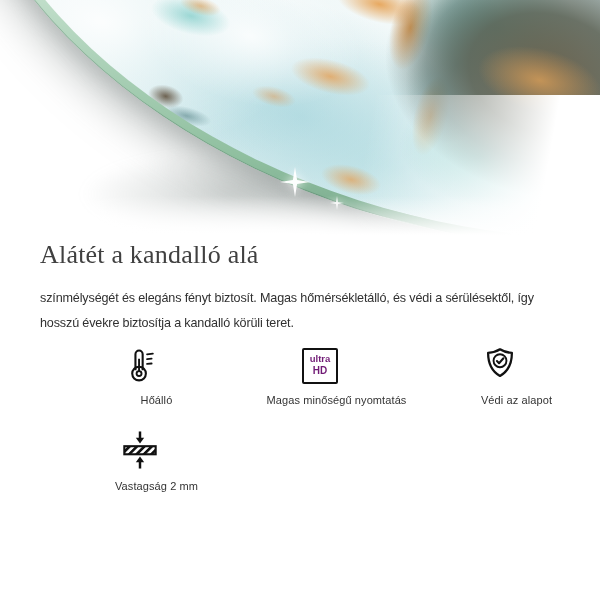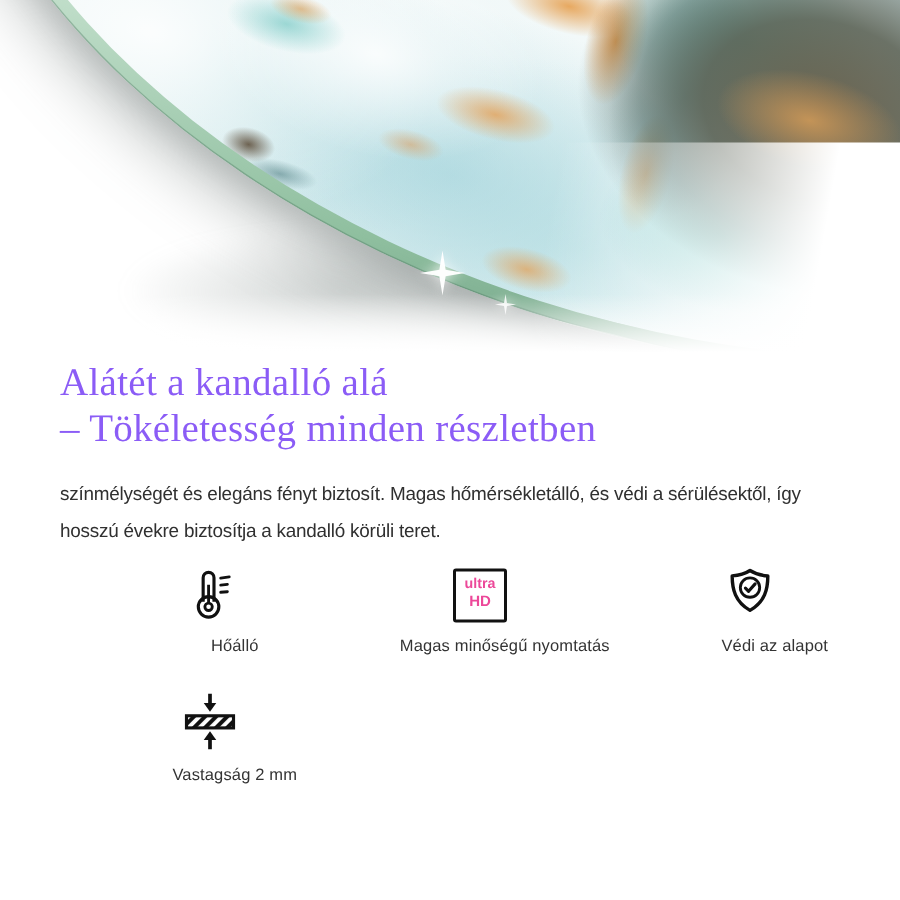--- a/index.html
+++ b/index.html
@@ -44,36 +44,36 @@
   .fade-bottom { position:absolute; left:0; top:196px; width:600px; height:44px; z-index:3;
     background:linear-gradient(to bottom, rgba(255,255,255,0) 0%, #fff 88%); }
   .fade-right { position:absolute; right:0; top:95px; width:270px; height:145px; z-index:3;
     background:linear-gradient(100deg, rgba(255,255,255,0) 15%, #fff 78%); }
   .sparkle { position:absolute; z-index:4; filter:drop-shadow(0 0 4px rgba(255,255,255,.95)); }
   .sparkle.main { left:280px; top:167px; }
   .sparkle.small { left:330px; top:196px; }
 
   
   .content { padding:0 0 0 40px; }
-  h1 { font-family:"Liberation Serif", serif; font-weight:400; color:#8b5cf6;
+  h1 { font-family:"Liberation Serif", serif; font-weight:400; color:#404040;
        font-size:26px; line-height:31px; letter-spacing:.2px; margin-top:3px; }
   .desc { margin-top:16px; width:560px; color:#303030; font-size:12.6px;
           line-height:25px; letter-spacing:-.15px; }
   .dline { display:block; white-space:nowrap; }
 
   
   .features { margin-top:6px; display:grid; grid-template-columns:repeat(3,1fr);
               row-gap:20px; padding:0 10px; }
   .feature { display:flex; flex-direction:column; align-items:center; }
   .icon-wrap { height:42px; display:flex; align-items:flex-end; justify-content:center; }
   .feature .label { margin-top:9px; font-size:11px; line-height:15px; color:#333;
                     text-align:center; letter-spacing:.1px;padding-left:33px; }
   .uhd { width:36px; height:36px; border:2.5px solid #111; border-radius:2px;
          display:flex; flex-direction:column; align-items:center; justify-content:center;
-         color:#ec4899; background:#fff; }
+         color:#701a75; background:#fff; }
   .uhd .u1 { font-size:9.5px; font-weight:700; line-height:10px; }
   .uhd .u2 { font-size:10px; font-weight:700; line-height:14px; }
   svg.fi { display:block; }
 </style>
 </head>
 <body>
 
 <div class="page">
 
   <div class="hero">
@@ -87,21 +87,20 @@
       <path d="M15 0 L17.1 12.9 L30 15 L17.1 17.1 L15 30 L12.9 17.1 L0 15 L12.9 12.9 Z" fill="#ffffff" opacity="0.96"></path>
     </svg>
     <svg class="sparkle small" width="14" height="14" viewBox="0 0 30 30">
       <path d="M15 0 L17.1 12.9 L30 15 L17.1 17.1 L15 30 L12.9 17.1 L0 15 L12.9 12.9 Z" fill="#ffffff" opacity="0.85"></path>
     </svg>
   </div>
 
   <div class="content">
     <h1>
       <span>Alátét a kandalló alá</span><br>
-      <span>– Tökéletesség minden részletben</span>
     </h1>
 
     <p class="desc">
       <span class="dline">színmélységét és elegáns fényt biztosít. Magas hőmérsékletálló, és védi a sérülésektől, így</span>
       <span class="dline">hosszú évekre biztosítja a kandalló körüli teret.</span>
     </p>
 
     <div class="features">
 
       <div class="feature">

